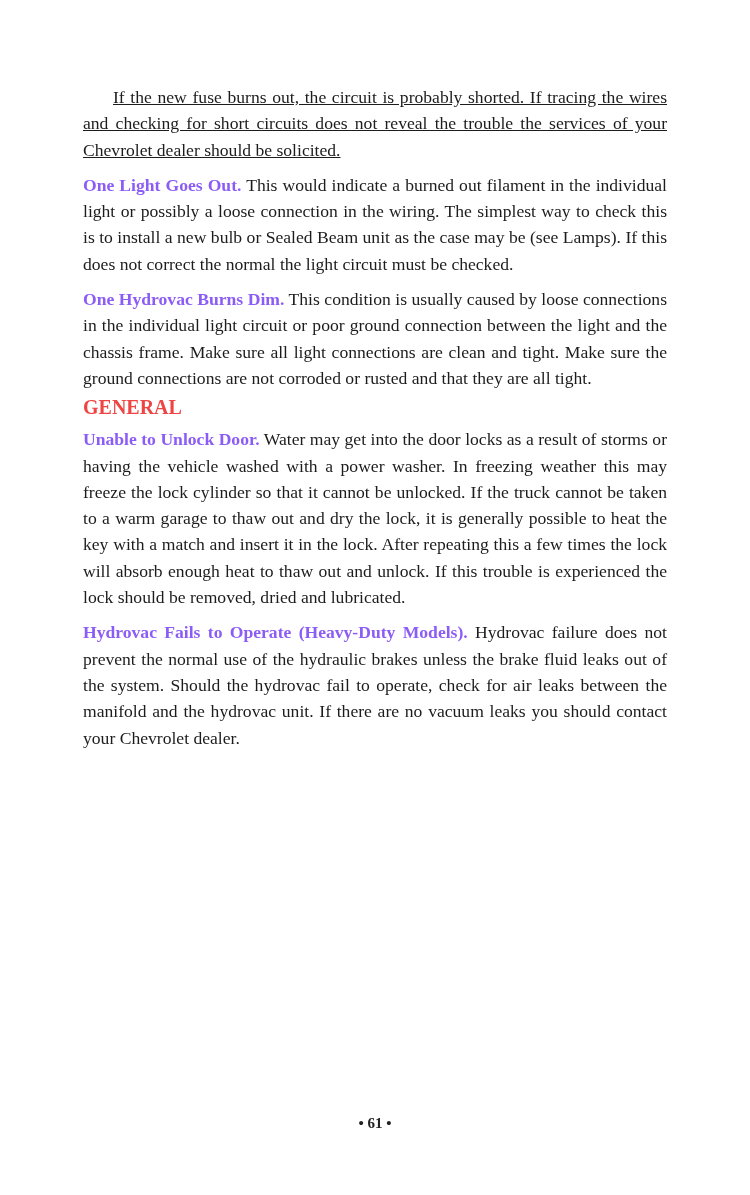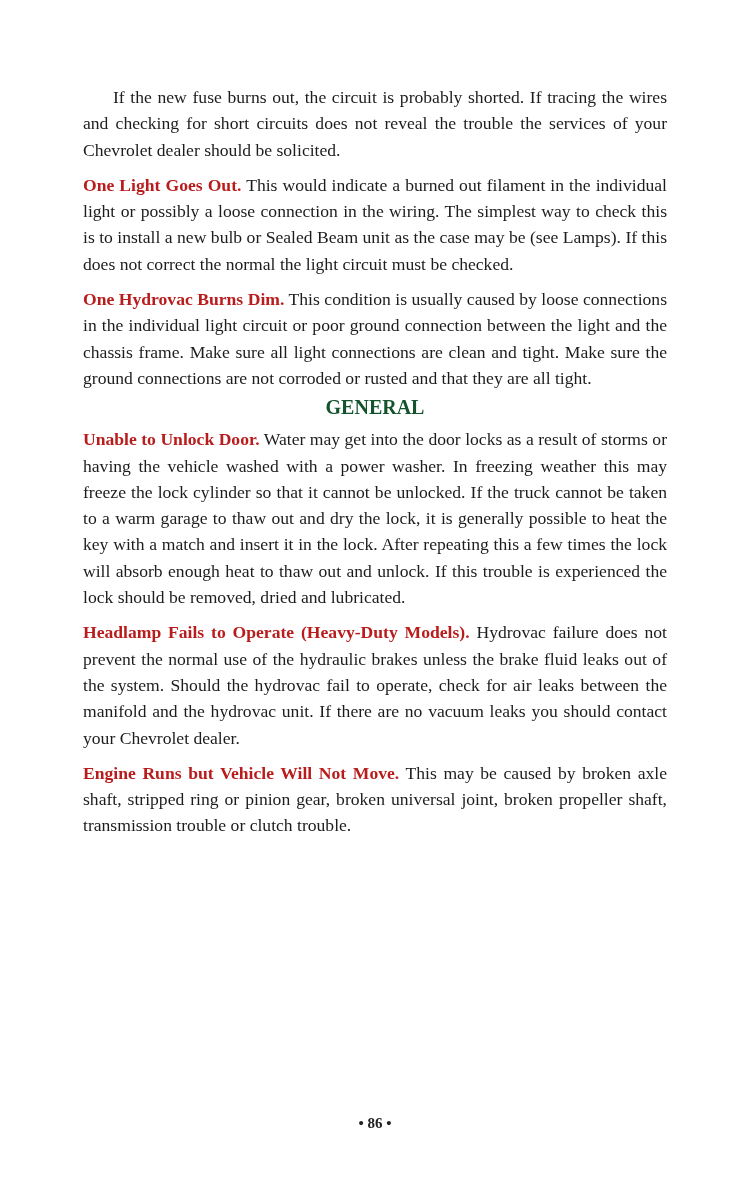--- a/index.html
+++ b/index.html
@@ -4,26 +4,26 @@
 <style>
   html, body { margin: 0; padding: 0; background: #ffffff; }
   body { width: 750px; height: 1195px; position: relative; overflow: hidden; }
   .page {
     position: absolute; left: 83px; top: 84px; width: 584px;
     font-family: "Liberation Serif", "DejaVu Serif", serif;
     font-size: 17.6px; line-height: 26.3px; color: #1c1c1c;
     text-align: justify;
   }
   p { margin: 0; }
-  .indent { text-indent: 30px; }
+  .indent { text-indent: 30px; text-decoration: underline; }
   .gap { margin-top: 9px; }
-  .head { font-weight: bold; color: #b91c1c; }
+  .head { font-weight: bold; color: #8b5cf6; }
   .section-title {
-    text-align: center; font-weight: bold; font-size: 20px;
-    line-height: 26px; margin: 3px 0 6px 0; color: #14532d;
+    font-weight: bold; font-size: 20px;
+    line-height: 26px; margin: 3px 0 6px 0; color: #ef4444;
   }
   .pagenum {
     position: absolute; left: 0; width: 750px; top: 1115px;
     text-align: center; font-family: "Liberation Serif", "DejaVu Serif", serif;
     font-size: 15px; font-weight: bold; color: #222;
   }
 </style>
 </head>
 <body>
 
@@ -38,22 +38,19 @@
     <span class="head">One Hydrovac Burns Dim.</span><span> This condition is usually caused by loose connections in the individual light circuit or poor ground connection between the light and the chassis frame. Make sure all light connections are clean and tight. Make sure the ground connections are not corroded or rusted and that they are all tight.</span>
   </p>
 
   <div class="section-title">GENERAL</div>
 
   <p>
     <span class="head">Unable to Unlock Door.</span><span> Water may get into the door locks as a result of storms or having the vehicle washed with a power washer. In freezing weather this may freeze the lock cylinder so that it cannot be unlocked. If the truck cannot be taken to a warm garage to thaw out and dry the lock, it is generally possible to heat the key with a match and insert it in the lock. After repeating this a few times the lock will absorb enough heat to thaw out and unlock. If this trouble is experienced the lock should be removed, dried and lubricated.</span>
   </p>
 
   <p class="gap">
-    <span class="head">Headlamp Fails to Operate (Heavy-Duty Models).</span><span> Hydrovac failure does not prevent the normal use of the hydraulic brakes unless the brake fluid leaks out of the system. Should the hydrovac fail to operate, check for air leaks between the manifold and the hydrovac unit. If there are no vacuum leaks you should contact your Chevrolet dealer.</span>
+    <span class="head">Hydrovac Fails to Operate (Heavy-Duty Models).</span><span> Hydrovac failure does not prevent the normal use of the hydraulic brakes unless the brake fluid leaks out of the system. Should the hydrovac fail to operate, check for air leaks between the manifold and the hydrovac unit. If there are no vacuum leaks you should contact your Chevrolet dealer.</span>
   </p>
 
-  <p class="gap">
-    <span class="head">Engine Runs but Vehicle Will Not Move.</span><span> This may be caused by broken axle shaft, stripped ring or pinion gear, broken universal joint, broken propeller shaft, transmission trouble or clutch trouble.</span>
-  </p>
 
 </div>
 
-<div class="pagenum">• 86 •</div>
+<div class="pagenum">• 61 •</div>
 
 </body></html>

